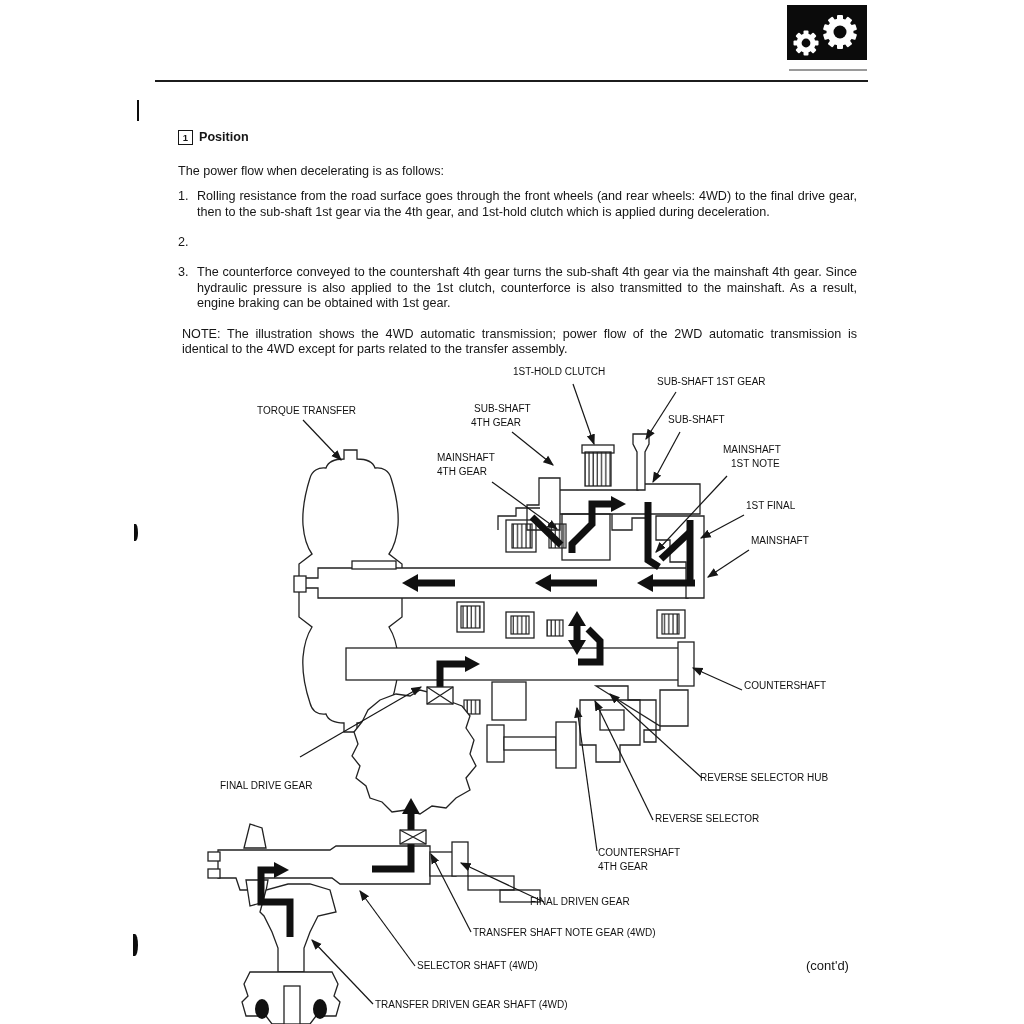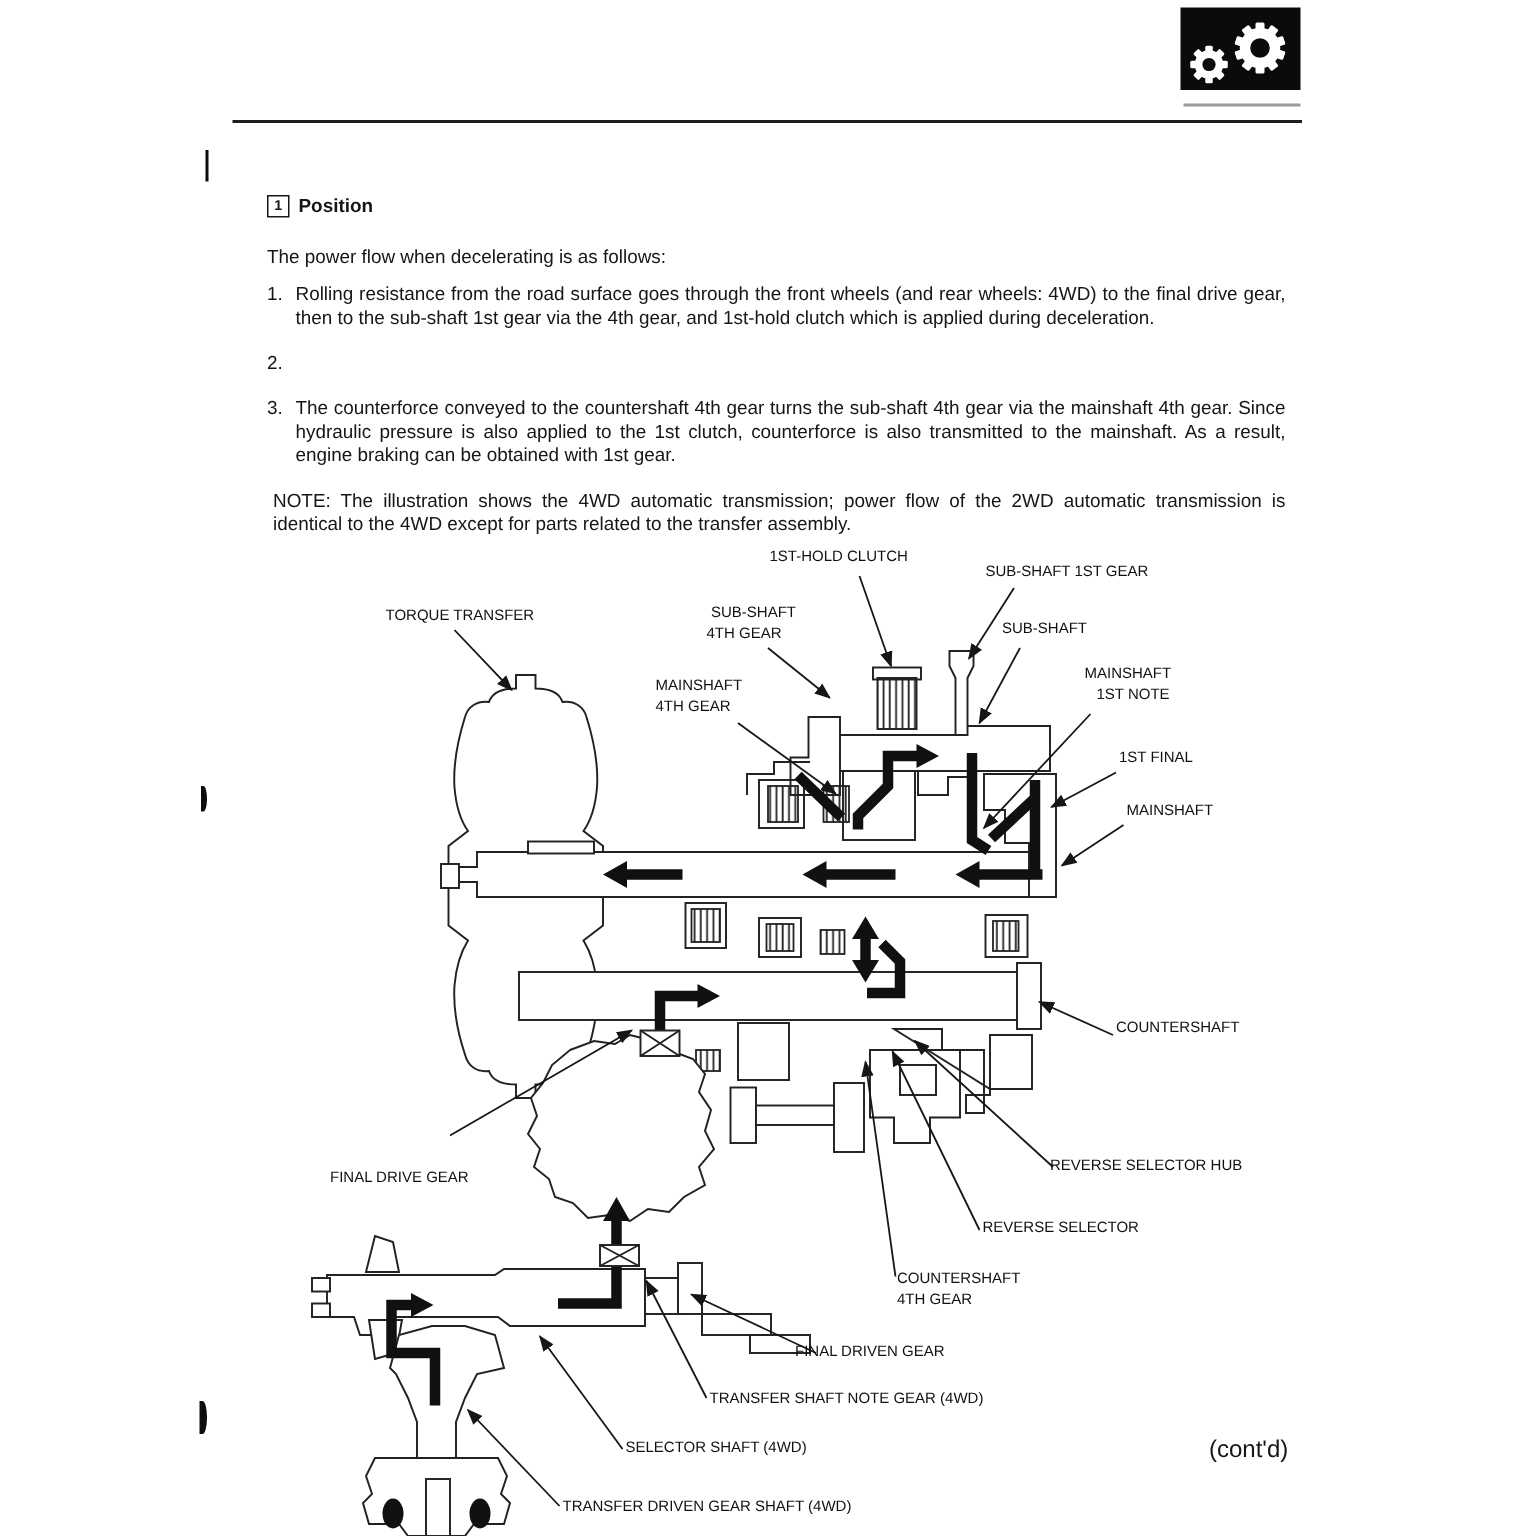--- a/index.html
+++ b/index.html
@@ -25,21 +25,21 @@
               text-align:center;font-weight:bold;flex:0 0 auto;}
   .intro{margin-top:18px;}
   .li{display:flex;margin-top:10px;text-align:justify;}
   .li .n{flex:0 0 19px;}
   .li.li2{margin-top:15px;}
   .li.li3{margin-top:14px;}
   .note{margin-top:15px;margin-left:4px;text-align:justify;}
 
   
   .dlabel{position:absolute;font-weight:normal;font-size:10px;line-height:12px;white-space:nowrap;color:#111;}
-  .contd{position:absolute;left:806px;top:958px;font-size:16px;color:#161616;}
+  .contd{position:absolute;left:806px;top:958px;font-size:13px;color:#161616;}
 
   svg.art-layer{position:absolute;left:0;top:0;}
   .thin{fill:none;stroke:#222;stroke-width:1.3px;}
   .thinw{fill:#fff;stroke:#222;stroke-width:1.3px;}
   .flow{fill:none;stroke:#101010;stroke-width:7px;stroke-linejoin:miter;}
   .flowhead{fill:#101010;stroke:none;}
   .leader{fill:none;stroke:#161616;stroke-width:1.2px;}
 </style>
 </head>
 <body>

